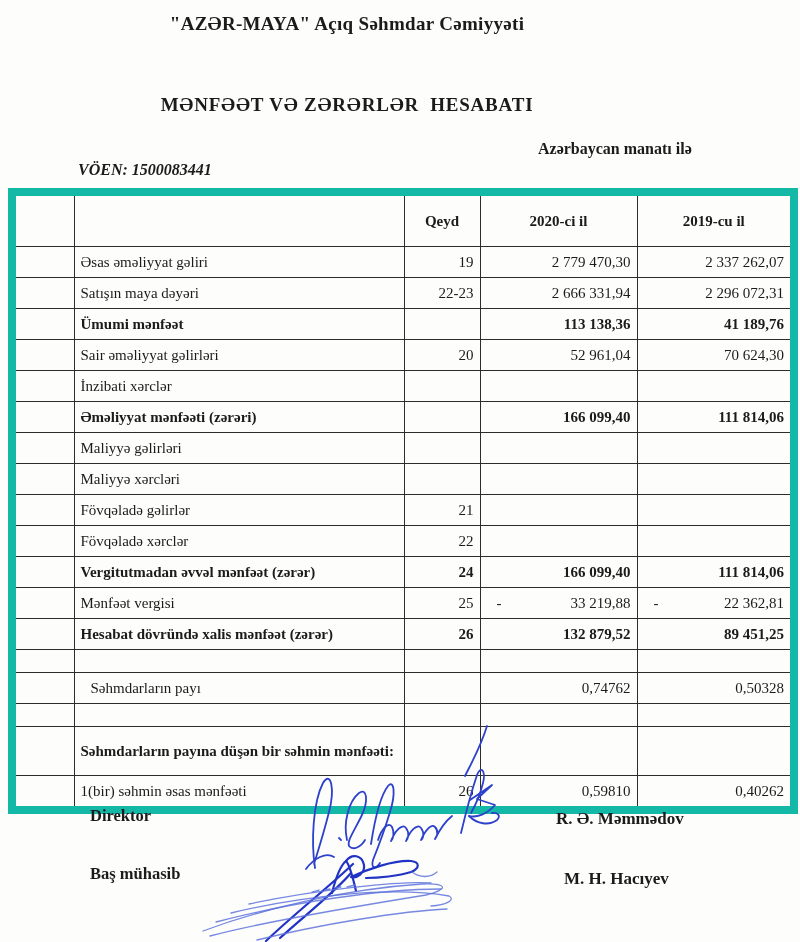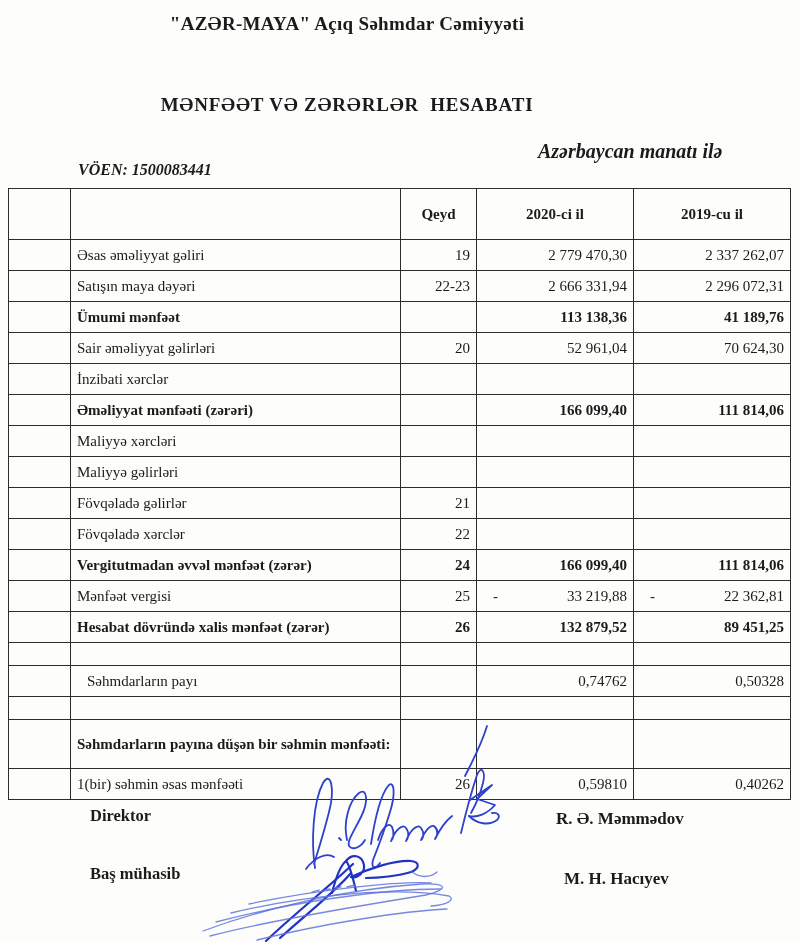--- a/index.html
+++ b/index.html
@@ -11,30 +11,30 @@
   .company-title{
     position:absolute;top:13px;left:0;width:694px;text-align:center;
     font-size:19px;font-weight:bold;letter-spacing:.3px;
   }
   .report-title{
     position:absolute;top:60px;left:0;width:694px;text-align:center;
     font-size:19px;font-weight:bold;letter-spacing:.8px;white-space:pre;margin-top:34px;
   }
   .currency-note{
     position:absolute;top:140px;left:538px;
-    font-size:20px;font-weight:bold;font-style:italic;
+    font-size:16px;font-weight:bold;
   }
   .voen{
     position:absolute;top:161px;left:78px;
     font-size:16px;font-weight:bold;font-style:italic;
   }
   table.report{
     position:absolute;left:8px;top:188px;width:782px;
     border-collapse:collapse;table-layout:fixed;
-    border:1px solid #14b8a6;
+    border:8px solid #14b8a6;
   }
   table.report th, table.report td{
     border:1px solid #2c2c2c;
     padding:2px 6px;
     font-size:15px;
     vertical-align:middle;
     overflow:hidden;
   }
   thead th{
     height:46px;font-size:17px;font-weight:bold;text-align:center;
@@ -126,28 +126,28 @@
         </tr>
         <tr class="bold">
           <td class="rownum"></td>
           <td class="label"><span>Əməliyyat mənfəəti (zərəri)</span></td>
           <td class="note"></td>
           <td class="val"><span>166 099,40</span></td>
           <td class="val"><span>111 814,06</span></td>
         </tr>
         <tr class="">
           <td class="rownum"></td>
+          <td class="label"><span>Maliyyə gəlirləri</span></td>
+          <td class="note"></td>
+          <td class="val"></td>
+          <td class="val"></td>
+        </tr>
+        <tr class="">
+          <td class="rownum"></td>
           <td class="label"><span>Maliyyə xərcləri</span></td>
-          <td class="note"></td>
-          <td class="val"></td>
-          <td class="val"></td>
-        </tr>
-        <tr class="">
-          <td class="rownum"></td>
-          <td class="label"><span>Maliyyə gəlirləri</span></td>
           <td class="note"></td>
           <td class="val"></td>
           <td class="val"></td>
         </tr>
         <tr class="">
           <td class="rownum"></td>
           <td class="label"><span>Fövqəladə gəlirlər</span></td>
           <td class="note"><span>21</span></td>
           <td class="val"></td>
           <td class="val"></td>

